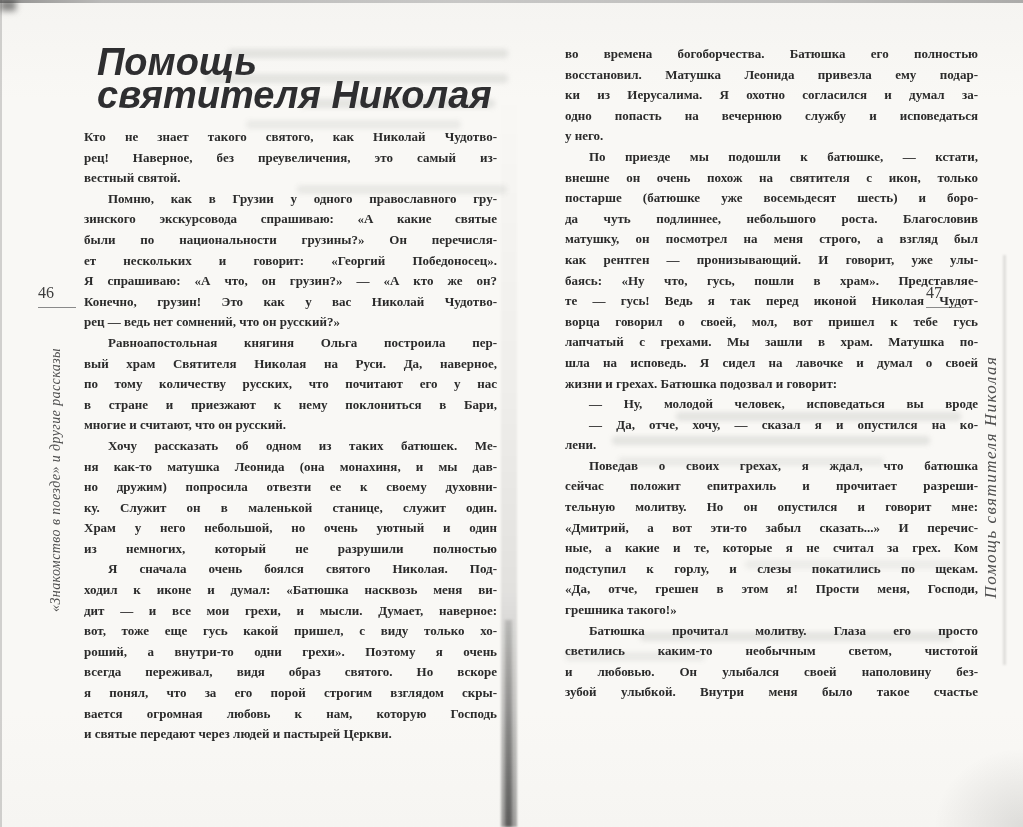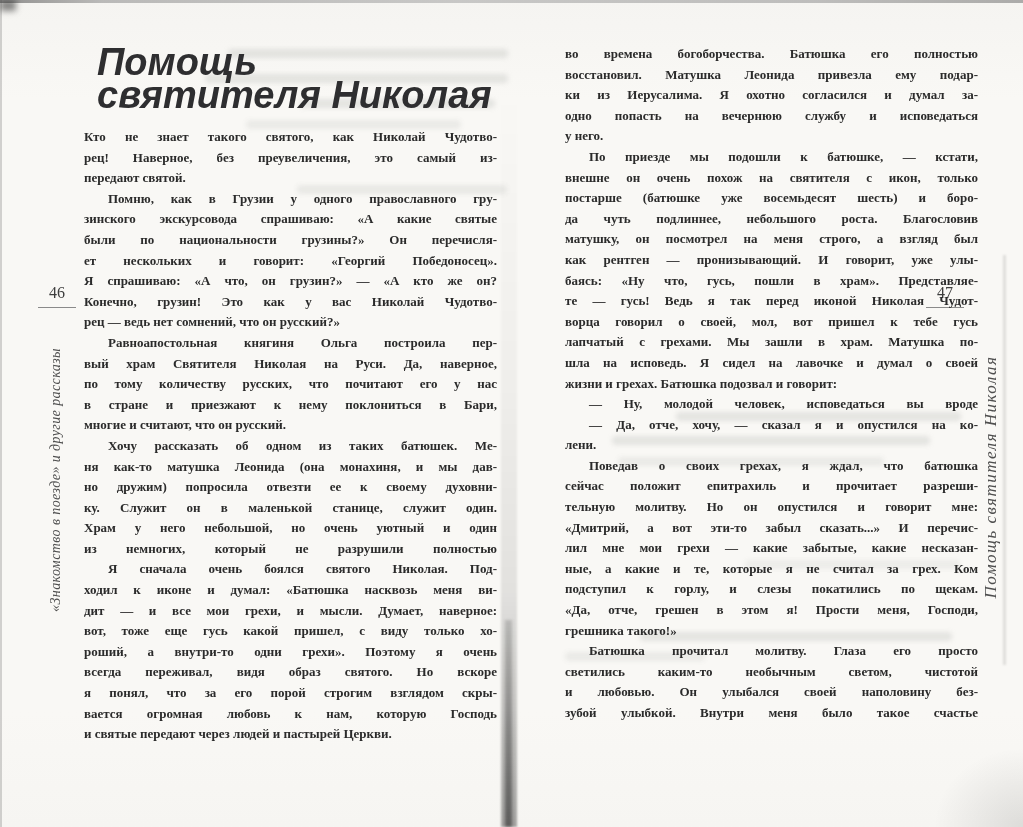--- a/index.html
+++ b/index.html
@@ -78,21 +78,21 @@
     height: 20.6px; overflow: hidden;
     text-align: justify; text-align-last: justify;
     white-space: nowrap;
   }
   .line.end { text-align-last: left; }
   .line.indent { text-indent: 24px; }
 
   .pagenum {
     position: absolute; top: 284px; width: 38px;
     font-family: "Liberation Serif", serif;
-    font-size: 16px; color: #3d3d3d; text-align: center;
+    font-size: 16px; color: #3d3d3d; 
     padding-bottom: 5px; border-bottom: 1px solid #8a8a8a;
   }
   .pagenum-left  { left: 38px; }
   .pagenum-right { left: 926px; }
 
   .margin-title {
     position: absolute; white-space: nowrap;
     font-family: "Liberation Serif", serif; font-style: italic;
     color: #4f4f4f;
   }
@@ -140,21 +140,21 @@
 
     <div class="heading">
       <div>Помощь</div>
       <div>святителя Николая</div>
     </div>
 
     <div class="body-col body-left" id="left-body">
         <div>
           <div class="line">Кто не знает такого святого, как Николай Чудотво-</div>
           <div class="line">рец! Наверное, без преувеличения, это самый из-</div>
-          <div class="line end">передают святой.</div>
+          <div class="line end">вестный святой.</div>
         </div>
         <div>
           <div class="line indent">Помню, как в Грузии у одного православного гру-</div>
           <div class="line">зинского экскурсовода спрашиваю: «А какие святые</div>
           <div class="line">были по национальности грузины?» Он перечисля-</div>
           <div class="line">ет нескольких и говорит: «Георгий Победоносец».</div>
           <div class="line">Я спрашиваю: «А что, он грузин?» — «А кто же он?</div>
           <div class="line">Конечно, грузин! Это как у вас Николай Чудотво-</div>
           <div class="line end">рец — ведь нет сомнений, что он русский?»</div>
         </div>
@@ -218,21 +218,20 @@
         </div>
         <div>
           <div class="line indent">— Да, отче, хочу, — сказал я и опустился на ко-</div>
           <div class="line end">лени.</div>
         </div>
         <div>
           <div class="line indent">Поведав о своих грехах, я ждал, что батюшка</div>
           <div class="line">сейчас положит епитрахиль и прочитает разреши-</div>
           <div class="line">тельную молитву. Но он опустился и говорит мне:</div>
           <div class="line">«Дмитрий, а вот эти-то забыл сказать...» И перечис-</div>
-          <div class="line">лил мне мои грехи — какие забытые, какие несказан-</div>
           <div class="line">ные, а какие и те, которые я не считал за грех. Ком</div>
           <div class="line">подступил к горлу, и слезы покатились по щекам.</div>
           <div class="line">«Да, отче, грешен в этом я! Прости меня, Господи,</div>
           <div class="line end">грешника такого!»</div>
         </div>
         <div>
           <div class="line indent">Батюшка прочитал молитву. Глаза его просто</div>
           <div class="line">светились каким-то необычным светом, чистотой</div>
           <div class="line">и любовью. Он улыбался своей наполовину без-</div>
           <div class="line">зубой улыбкой. Внутри меня было такое счастье</div>

